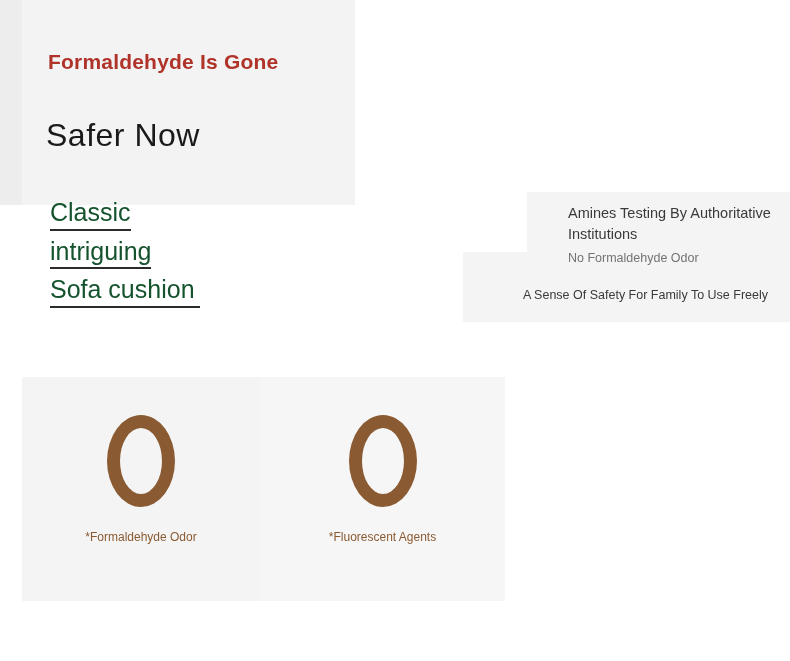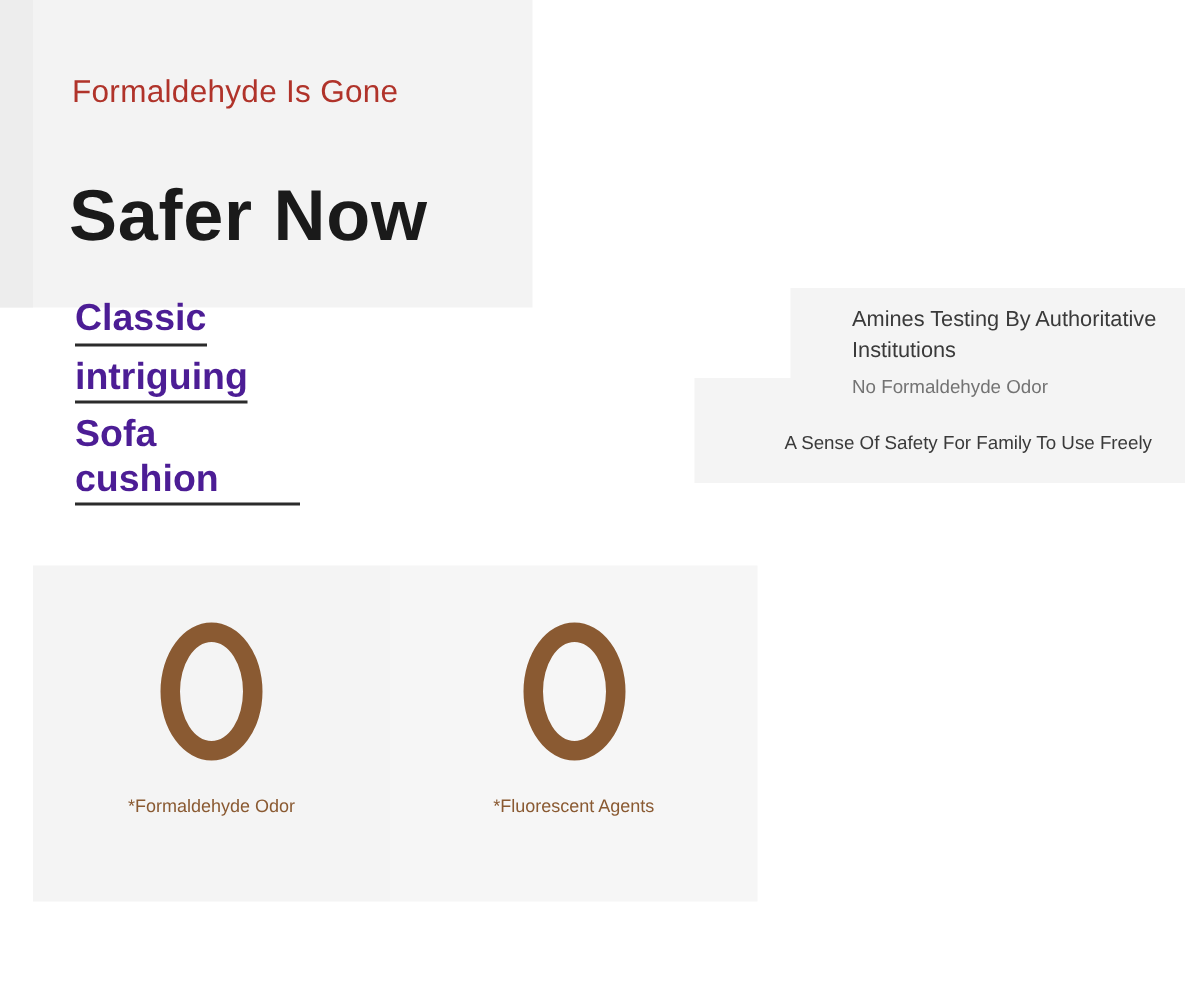--- a/index.html
+++ b/index.html
@@ -38,48 +38,48 @@
     width: 22px;
     height: 205px;
     background: #ededed;
   }
 
   .headline-red {
     position: absolute;
     left: 48px;
     top: 50px;
     font-size: 21px;
-    font-weight: normal;
+    font-weight: bold;
     color: #b0332a;
     letter-spacing: 0.2px;
     white-space: nowrap;
   }
 
   .headline-black {
     position: absolute;
     left: 46px;
     top: 117px;
-    font-size: 48px;
-    font-weight: bold;
+    font-size: 32px;
+    font-weight: normal;
     color: #1a1a1a;
     letter-spacing: 0.5px;
     white-space: nowrap;
   }
 
   
   .descriptor {
     position: absolute;
     left: 50px;
     top: 198px;
     width: 230px;
   }
   .descriptor-line {
     font-size: 25px;
-    font-weight: bold;
-    color: #4c1d95;
+    font-weight: normal;
+    color: #14532d;
     line-height: 1.18;
     display: block;
     width: max-content;
     border-bottom: 2px solid #2b2b2b;
     padding-bottom: 1px;
     margin-bottom: 6px;
   }
   .descriptor-line.l3 {
     width: 150px;
   }

